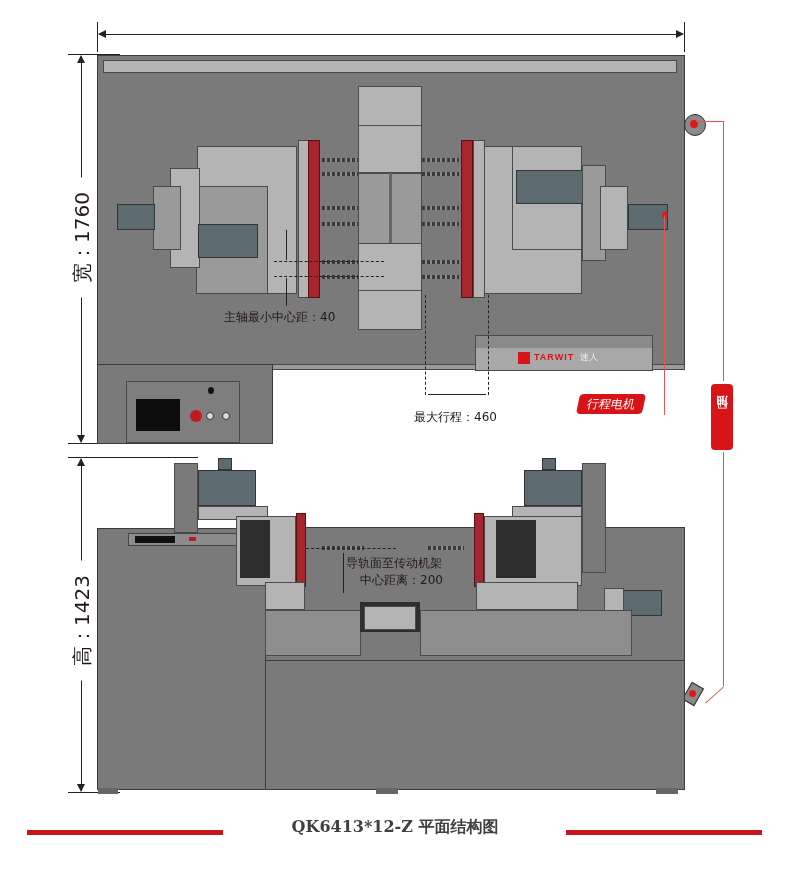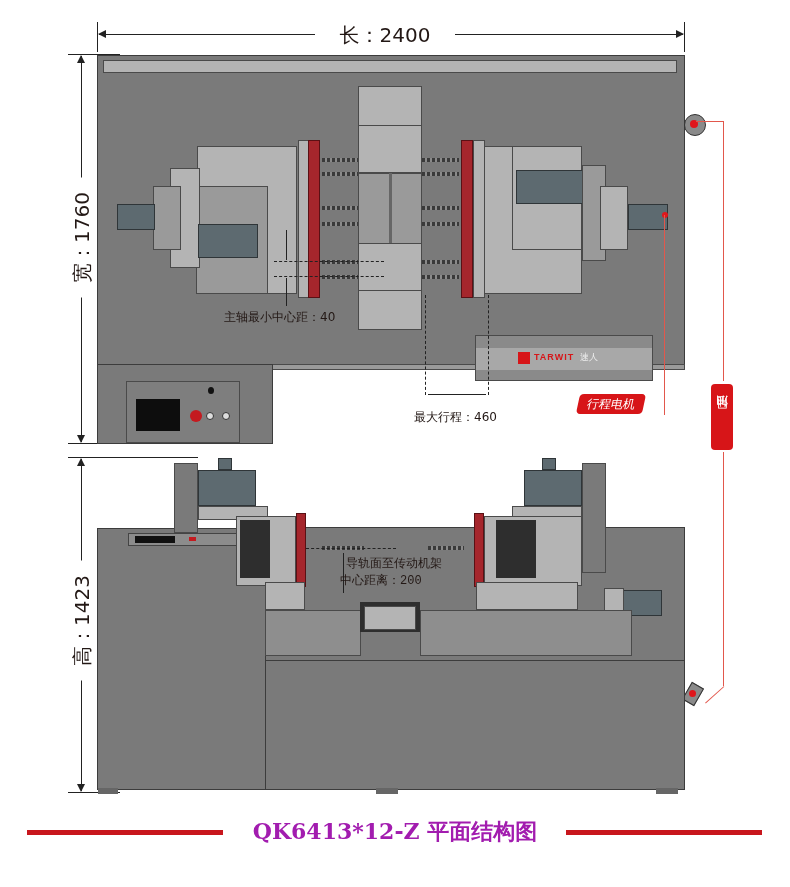--- a/index.html
+++ b/index.html
@@ -11,32 +11,31 @@
   .light{background:#b4b4b4;border:1px solid #4a4a4a;}
   .mid{background:#9a9a9a;border:1px solid #4a4a4a;}
   .dark{background:#2e2e2e;}
   .red{background:#a5262c;border:1px solid #5a1014;}
   .motor{background:#5d6a70;border:1px solid #2f3538;}
   .drill{height:4px;background:repeating-linear-gradient(90deg,#3a3a3a 0 3px,#8a8a8a 3px 5px);}
   .dash-h{border-top:1px dashed #222;height:0;}
   .dash-v{border-left:1px dashed #222;width:0;}
   .redline{background:#e2574c;}
   .callout{background:#d71518;color:#fff;font-family:"DejaVu Sans",sans-serif;font-size:12px;border-radius:4px;text-align:center;}
-  .title{color:#a21caf;font-family:"DejaVu Serif","Liberation Serif",serif;font-weight:bold;font-size:22px;white-space:nowrap;}
+  .title{color:#404040;font-family:"DejaVu Serif","Liberation Serif",serif;font-weight:bold;font-size:16px;white-space:nowrap;}
 </style>
 </head>
 <body>
 
 <div class="abs" style="left:97px;top:22px;width:588px;height:24px;">
   <div class="abs" style="left:0;top:0;width:1px;height:30px;background:#222;"></div>
   <div class="abs" style="right:0;top:0;width:1px;height:30px;background:#222;"></div>
   <div class="abs" style="left:2px;top:12px;width:584px;height:1px;background:#222;"></div>
   <div class="abs" style="left:1px;top:8px;width:0;height:0;border-top:4px solid transparent;border-bottom:4px solid transparent;border-right:8px solid #222;"></div>
   <div class="abs" style="right:1px;top:8px;width:0;height:0;border-top:4px solid transparent;border-bottom:4px solid transparent;border-left:8px solid #222;"></div>
-  <div class="abs dimtxt" style="left:218px;top:0px;width:140px;font-size:20px;text-align:center;">长：2400</div>
 </div>
 
 <div class="abs" style="left:68px;top:54px;width:30px;height:390px;">
   <div class="abs" style="left:0;top:0;width:52px;height:1px;background:#222;"></div>
   <div class="abs" style="left:0;bottom:0;width:30px;height:1px;background:#222;"></div>
   <div class="abs" style="left:13px;top:2px;width:1px;height:386px;background:#222;"></div>
   <div class="abs" style="left:9px;top:1px;border-left:4px solid transparent;border-right:4px solid transparent;border-bottom:8px solid #222;width:0;height:0;"></div>
   <div class="abs" style="left:9px;bottom:1px;border-left:4px solid transparent;border-right:4px solid transparent;border-top:8px solid #222;width:0;height:0;"></div>
   <div class="abs dimtxt" style="left:-46px;top:170px;width:120px;font-size:20px;text-align:center;transform:rotate(-90deg);">宽：1760</div>
 </div>
@@ -83,21 +82,21 @@
 <div class="abs drill" style="left:422px;top:222px;width:37px;"></div>
 <div class="abs drill" style="left:422px;top:260px;width:37px;"></div>
 <div class="abs drill" style="left:422px;top:275px;width:37px;"></div>
 
 <div class="abs dash-h" style="left:274px;top:261px;width:110px;"></div>
 <div class="abs dash-h" style="left:274px;top:276px;width:110px;"></div>
 <div class="abs" style="left:286px;top:230px;width:1px;height:30px;background:#222;"></div>
 <div class="abs" style="left:286px;top:278px;width:1px;height:28px;background:#222;"></div>
 <div class="abs lbl" style="left:224px;top:309px;">主轴最小中心距：40</div>
 
-<div class="abs mid" style="left:475px;top:335px;width:178px;height:46px;background:#8a8a8a;">
+<div class="abs mid" style="left:475px;top:335px;width:178px;height:36px;background:#8a8a8a;">
   <div class="abs" style="left:0;top:12px;width:176px;height:22px;background:#a8a8a8;"></div>
   <div class="abs" style="left:42px;top:16px;width:12px;height:12px;background:#d71518;"></div>
   <div class="abs" style="left:58px;top:16px;font-size:9px;font-weight:bold;color:#d71518;letter-spacing:1px;">TARWIT</div>
   <div class="abs" style="left:104px;top:15px;font-size:9px;color:#eee;">速人</div>
 </div>
 
 <div class="abs dash-v" style="left:425px;top:295px;height:100px;"></div>
 <div class="abs dash-v" style="left:488px;top:295px;height:100px;"></div>
 <div class="abs" style="left:428px;top:394px;width:58px;height:1px;background:#222;"></div>
 <div class="abs lbl" style="left:414px;top:409px;">最大行程：460</div>
@@ -171,17 +170,17 @@
 <div class="abs drill" style="left:428px;top:546px;width:36px;"></div>
 <div class="abs dash-h" style="left:306px;top:548px;width:90px;"></div>
 
 <div class="abs mid" style="left:265px;top:610px;width:96px;height:46px;background:#8e8e8e;"></div>
 <div class="abs mid" style="left:420px;top:610px;width:212px;height:46px;background:#8e8e8e;"></div>
 <div class="abs dark" style="left:360px;top:602px;width:60px;height:30px;"></div>
 <div class="abs light" style="left:364px;top:606px;width:52px;height:24px;"></div>
 
 <div class="abs" style="left:343px;top:553px;width:1px;height:40px;background:#222;"></div>
 <div class="abs lbl" style="left:346px;top:555px;background:transparent;">导轨面至传动机架</div>
-<div class="abs lbl" style="left:340px;top:572px;background:transparent;font-family:Liberation Mono, monospace;">中心距离：200</div>
+<div class="abs lbl" style="left:360px;top:572px;background:transparent;">中心距离：200</div>
 
 <div class="abs" style="left:27px;top:830px;width:196px;height:5px;background:#c8161d;"></div>
 <div class="abs" style="left:566px;top:830px;width:196px;height:5px;background:#c8161d;"></div>
 <div class="abs title" style="left:228px;top:817px;width:334px;text-align:center;">QK6413*12-Z 平面结构图</div>
 
 </body></html>

